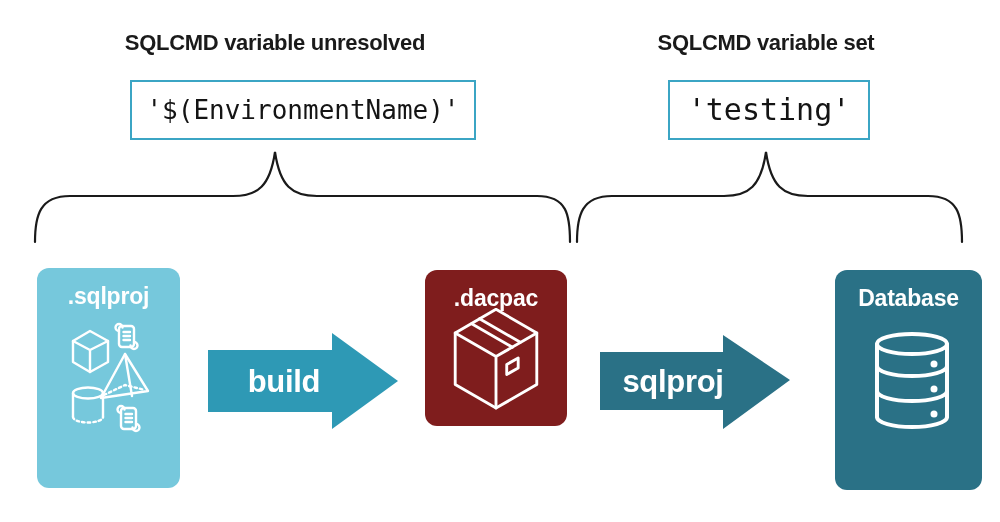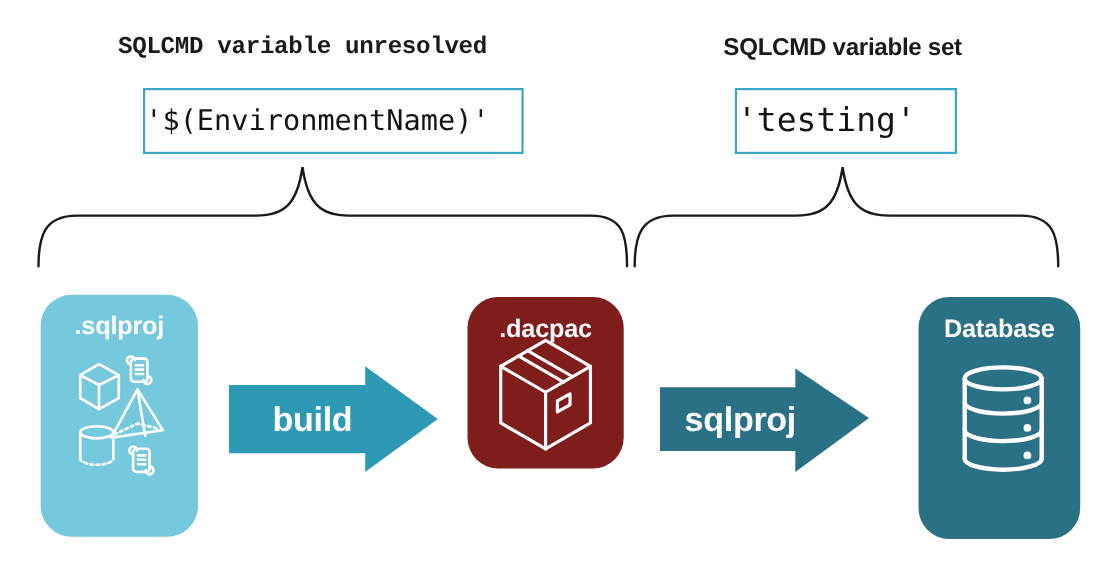--- a/index.html
+++ b/index.html
@@ -4,32 +4,32 @@
 <style>
   html,body{margin:0;padding:0;background:#fff;}
   .stage{
     position:relative;width:1000px;height:522px;background:#fff;overflow:hidden;
     font-family:"Liberation Sans", sans-serif;
   }
   .heading{
     position:absolute;top:30px;height:26px;line-height:26px;
     font-size:22px;font-weight:800;letter-spacing:-0.3px;color:#1A1A1A;text-align:center;
   }
-  .heading-left{left:40px;width:470px;font-family:Liberation Mono, monospace;}
+  .heading-left{left:40px;width:470px;}
   .heading-right{left:546px;width:440px;}
   .codebox{
     position:absolute;top:80px;height:60px;box-sizing:border-box;
-    border:2px solid #3BA5C4;background:#fff;text-align:left;
+    border:2px solid #3BA5C4;background:#fff;text-align:center;
     font-family:"DejaVu Sans Mono", monospace;color:#141414;
   }
   .codebox-left{left:130px;width:346px;line-height:56px;font-size:26px;}
   .codebox-right{left:668px;width:202px;line-height:56px;font-size:30px;}
   .braces{position:absolute;left:0;top:140px;width:1000px;height:110px;}
   .card{
-    position:absolute;border-radius:28px;color:#fff;text-align:center;
+    position:absolute;border-radius:12px;color:#fff;text-align:center;
   }
   .card-label{
     display:block;margin-top:15px;font-size:23px;font-weight:800;letter-spacing:-0.2px;color:#fff;
   }
   .card-sqlproj{left:37px;top:268px;width:143px;height:220px;background:#76C8DC;}
   .card-dacpac{left:425px;top:270px;width:142px;height:156px;background:#7f1d1d;}
   .card-database{left:815px;top:270px;width:147px;height:220px;background:#2A7186;margin-left:20px;}
   .card-icon{position:absolute;left:0;top:0;width:100%;height:100%;}
   .arrow{position:absolute;padding-left:37px;}
   .arrow-build{left:208px;top:330px;width:192px;height:104px;}

